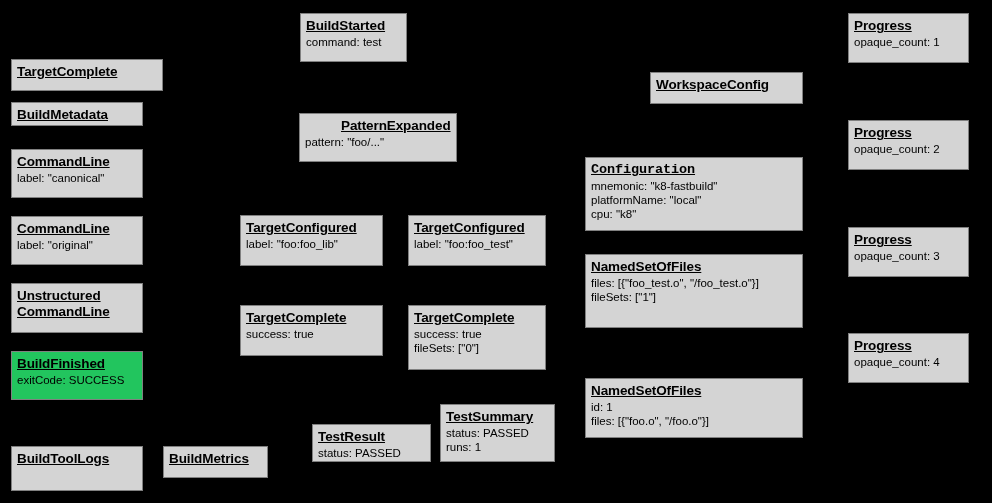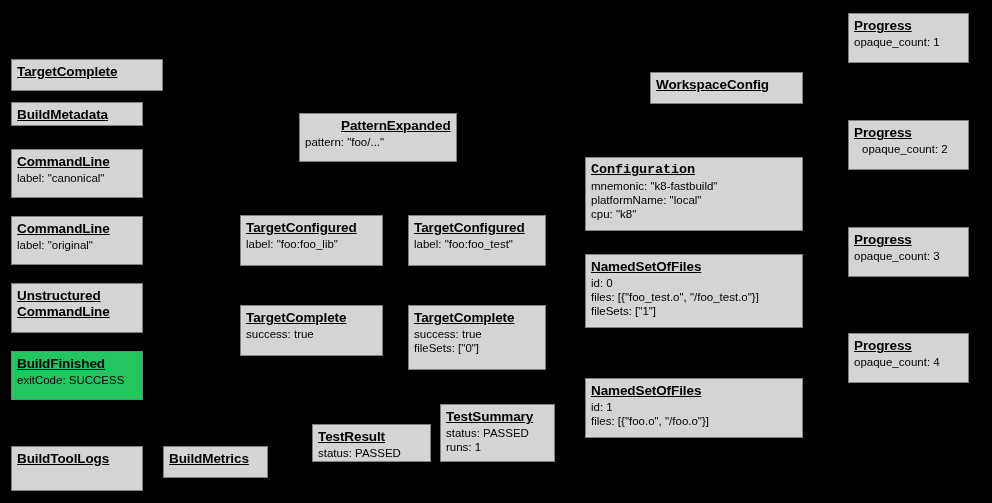--- a/index.html
+++ b/index.html
@@ -73,20 +73,26 @@
       <div class="node-props">
         <div class="prop" style="color: rgb(0, 0, 0);">exitCode: SUCCESS</div>
       </div>
     </div>
     <div class="node" style="left: 11px; top: 446px; width: 132px; height: 45px; background: rgb(212, 212, 212); border-color: rgb(128, 128, 128);">
       <div class="node-title" style="color: rgb(0, 0, 0);">BuildToolLogs</div>
     </div>
     <div class="node" style="left: 163px; top: 446px; width: 105px; height: 32px; background: rgb(212, 212, 212); border-color: rgb(128, 128, 128);">
       <div class="node-title" style="color: rgb(0, 0, 0);">BuildMetrics</div>
     </div>
+    <div class="node" style="left: 300px; top: 13px; width: 107px; height: 49px; background: rgb(212, 212, 212); border-color: rgb(128, 128, 128);">
+      <div class="node-title" style="color: rgb(0, 0, 0);">BuildStarted</div>
+      <div class="node-props">
+        <div class="prop" style="color: rgb(0, 0, 0);">command: test</div>
+      </div>
+    </div>
     <div class="node" style="left: 299px; top: 113px; width: 158px; height: 49px; background: rgb(212, 212, 212); border-color: rgb(128, 128, 128);">
       <div class="node-title" style="color: rgb(0, 0, 0); padding-left: 36px;">PatternExpanded</div>
       <div class="node-props">
         <div class="prop" style="color: rgb(0, 0, 0);">pattern: "foo/..."</div>
       </div>
     </div>
     <div class="node" style="left: 240px; top: 215px; width: 143px; height: 51px; background: rgb(212, 212, 212); border-color: rgb(128, 128, 128);">
       <div class="node-title" style="color: rgb(0, 0, 0);">TargetConfigured</div>
       <div class="node-props">
         <div class="prop" style="color: rgb(0, 0, 0);">label: "foo:foo_lib"</div>
@@ -131,42 +137,41 @@
       <div class="node-title" style="color: rgb(0, 0, 0); font-family: Liberation Mono, monospace;">Configuration</div>
       <div class="node-props">
         <div class="prop" style="color: rgb(0, 0, 0);">mnemonic: "k8-fastbuild"</div>
         <div class="prop" style="color: rgb(0, 0, 0);">platformName: "local"</div>
         <div class="prop" style="color: rgb(0, 0, 0);">cpu: "k8"</div>
       </div>
     </div>
     <div class="node" style="left: 585px; top: 254px; width: 218px; height: 74px; background: rgb(212, 212, 212); border-color: rgb(128, 128, 128);">
       <div class="node-title" style="color: rgb(0, 0, 0);">NamedSetOfFiles</div>
       <div class="node-props">
-        <div class="prop" style="color: rgb(0, 0, 0);">id: 0</div>
         <div class="prop" style="color: rgb(0, 0, 0);">files: [{"foo_test.o", "/foo_test.o"}]</div>
         <div class="prop" style="color: rgb(0, 0, 0);">fileSets: ["1"]</div>
       </div>
     </div>
     <div class="node" style="left: 585px; top: 378px; width: 218px; height: 60px; background: rgb(212, 212, 212); border-color: rgb(128, 128, 128);">
       <div class="node-title" style="color: rgb(0, 0, 0);">NamedSetOfFiles</div>
       <div class="node-props">
         <div class="prop" style="color: rgb(0, 0, 0);">id: 1</div>
         <div class="prop" style="color: rgb(0, 0, 0);">files: [{"foo.o", "/foo.o"}]</div>
       </div>
     </div>
     <div class="node" style="left: 848px; top: 13px; width: 121px; height: 50px; background: rgb(212, 212, 212); border-color: rgb(128, 128, 128);">
       <div class="node-title" style="color: rgb(0, 0, 0);">Progress</div>
       <div class="node-props">
         <div class="prop" style="color: rgb(0, 0, 0);">opaque_count: 1</div>
       </div>
     </div>
     <div class="node" style="left: 848px; top: 120px; width: 121px; height: 50px; background: rgb(212, 212, 212); border-color: rgb(128, 128, 128);">
       <div class="node-title" style="color: rgb(0, 0, 0);">Progress</div>
       <div class="node-props">
-        <div class="prop" style="color: rgb(0, 0, 0); margin-left: 8px;">opaque_count: 2</div>
+        <div class="prop" style="color: rgb(0, 0, 0);">opaque_count: 2</div>
       </div>
     </div>
     <div class="node" style="left: 848px; top: 227px; width: 121px; height: 50px; background: rgb(212, 212, 212); border-color: rgb(128, 128, 128);">
       <div class="node-title" style="color: rgb(0, 0, 0);">Progress</div>
       <div class="node-props">
         <div class="prop" style="color: rgb(0, 0, 0);">opaque_count: 3</div>
       </div>
     </div>
     <div class="node" style="left: 848px; top: 333px; width: 121px; height: 50px; background: rgb(212, 212, 212); border-color: rgb(128, 128, 128);">
       <div class="node-title" style="color: rgb(0, 0, 0);">Progress</div>

